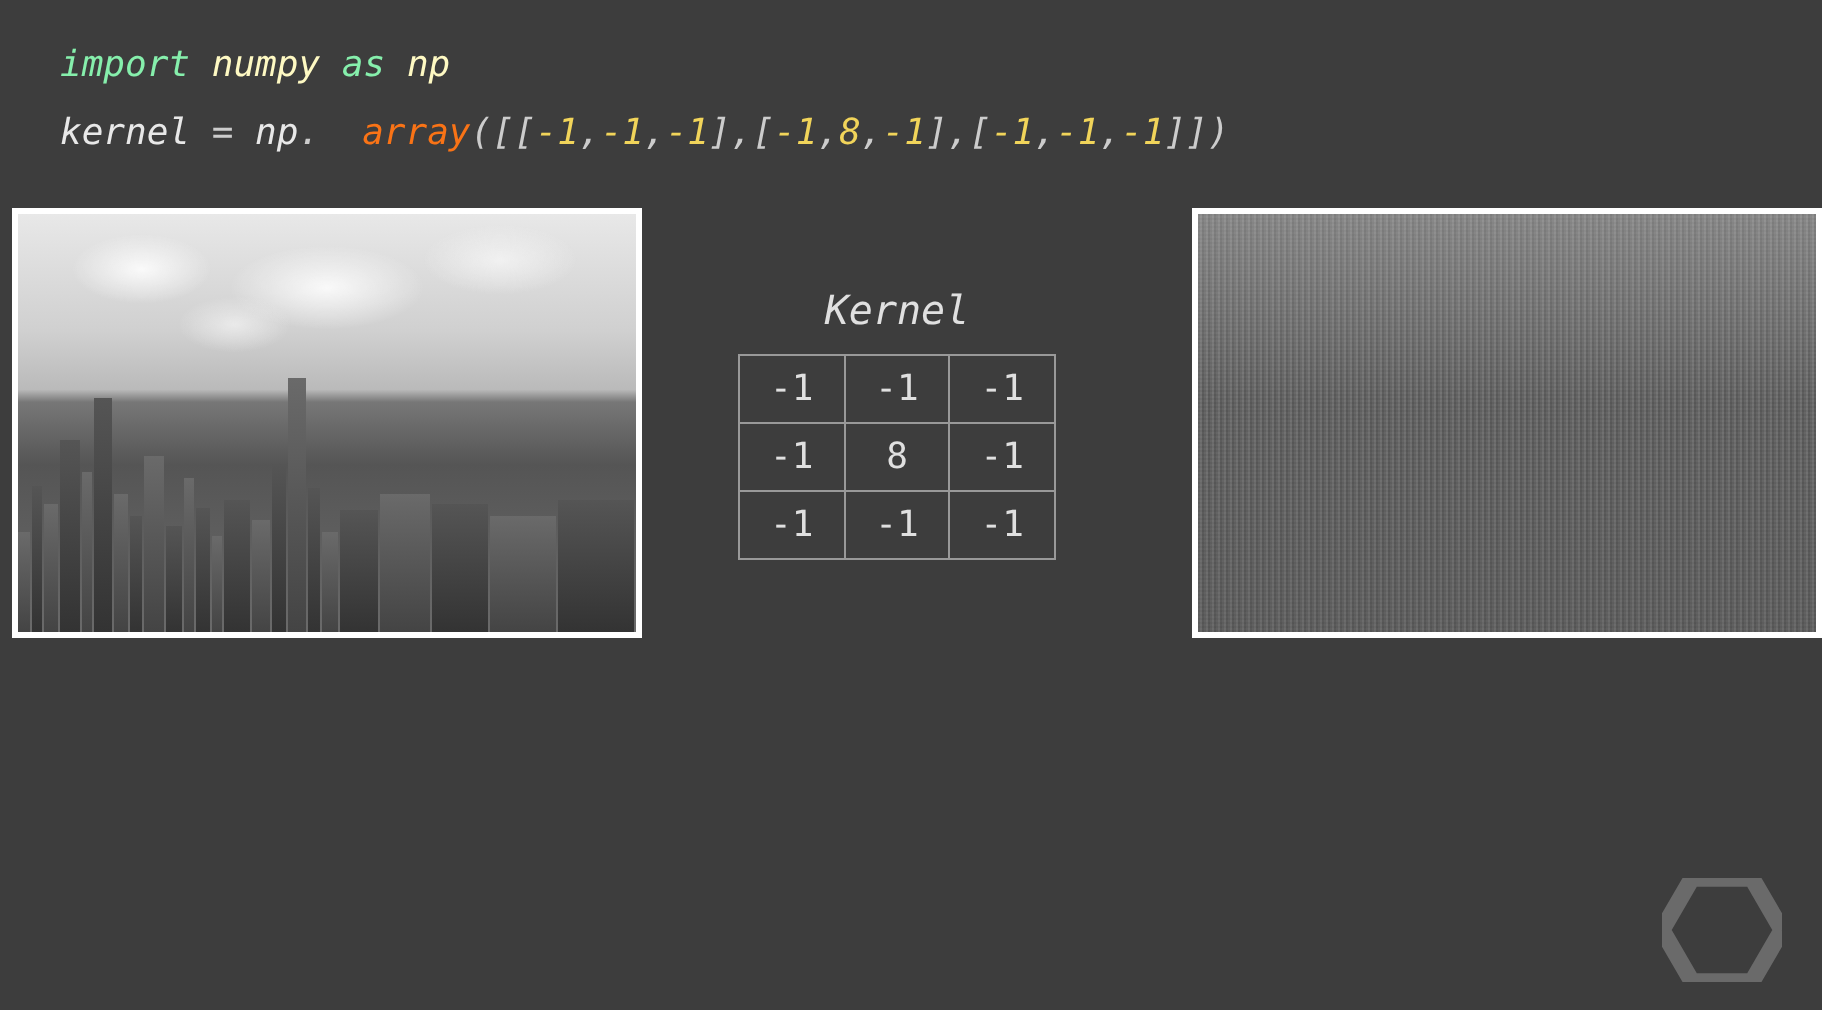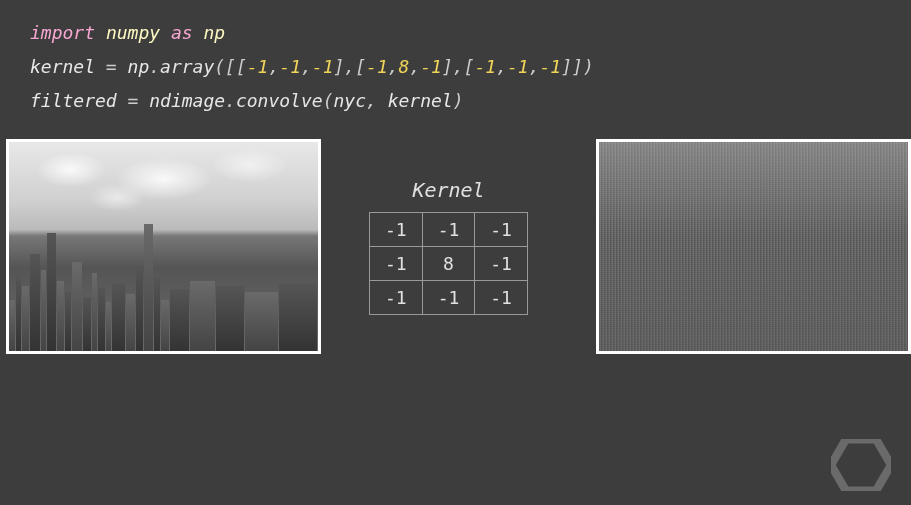--- a/index.html
+++ b/index.html
@@ -12,23 +12,23 @@
     color: #cccccc;
     overflow: hidden;
     position: relative;
     font-style: italic;
   }
   .code-block {
     padding: 16px 0 0 30px;
     line-height: 1.9;
   }
   .code-line { white-space: pre; }
-  .kw { color: #f9a8d4; }
+  .kw { color: #86efac; }
   .lib { color: #fef9c3; }
-  .fn { color: #e5e5e5; }
+  .fn { color: #f97316; margin-left: 21px; }
   .num { color: #f1d45a; }
   .var { color: #e8e8e8; }
   .punct { color: #cccccc; }
   .content-row {
     display: flex;
     align-items: center;
     padding: 20px 0 0 6px;
     gap: 48px;
   }
   .img-box {
@@ -111,21 +111,20 @@
     width: 60px;
     height: 52px;
   }
 </style>
 </head>
 <body>
 
 <div class="code-block">
   <div class="code-line"><span class="kw">import</span> <span class="lib">numpy</span> <span class="kw">as</span> <span class="lib">np</span></div>
   <div class="code-line"><span class="var">kernel</span><span class="punct"> = </span><span class="var">np</span><span class="punct">.</span><span class="fn">array</span><span class="punct">([[</span><span class="num">-1</span><span class="punct">,</span><span class="num">-1</span><span class="punct">,</span><span class="num">-1</span><span class="punct">],[</span><span class="num">-1</span><span class="punct">,</span><span class="num">8</span><span class="punct">,</span><span class="num">-1</span><span class="punct">],[</span><span class="num">-1</span><span class="punct">,</span><span class="num">-1</span><span class="punct">,</span><span class="num">-1</span><span class="punct">]])</span></div>
-  <div class="code-line"><span class="var">filtered</span><span class="punct"> = </span><span class="var">ndimage</span><span class="punct">.</span><span class="fn">convolve</span><span class="punct">(</span><span class="var">nyc</span><span class="punct">, </span><span class="var">kernel</span><span class="punct">)</span></div>
 </div>
 
 <div class="content-row">
   <div class="img-box img-left" title="nyc grayscale photo">
     <div class="city-bw">
       <div class="clouds"></div>
       <div class="skyline">
         <div class="bld" style="width:6px;height:38%"></div>
         <div class="bld" style="width:5px;height:55%"></div>
         <div class="bld" style="width:8px;height:48%"></div>

